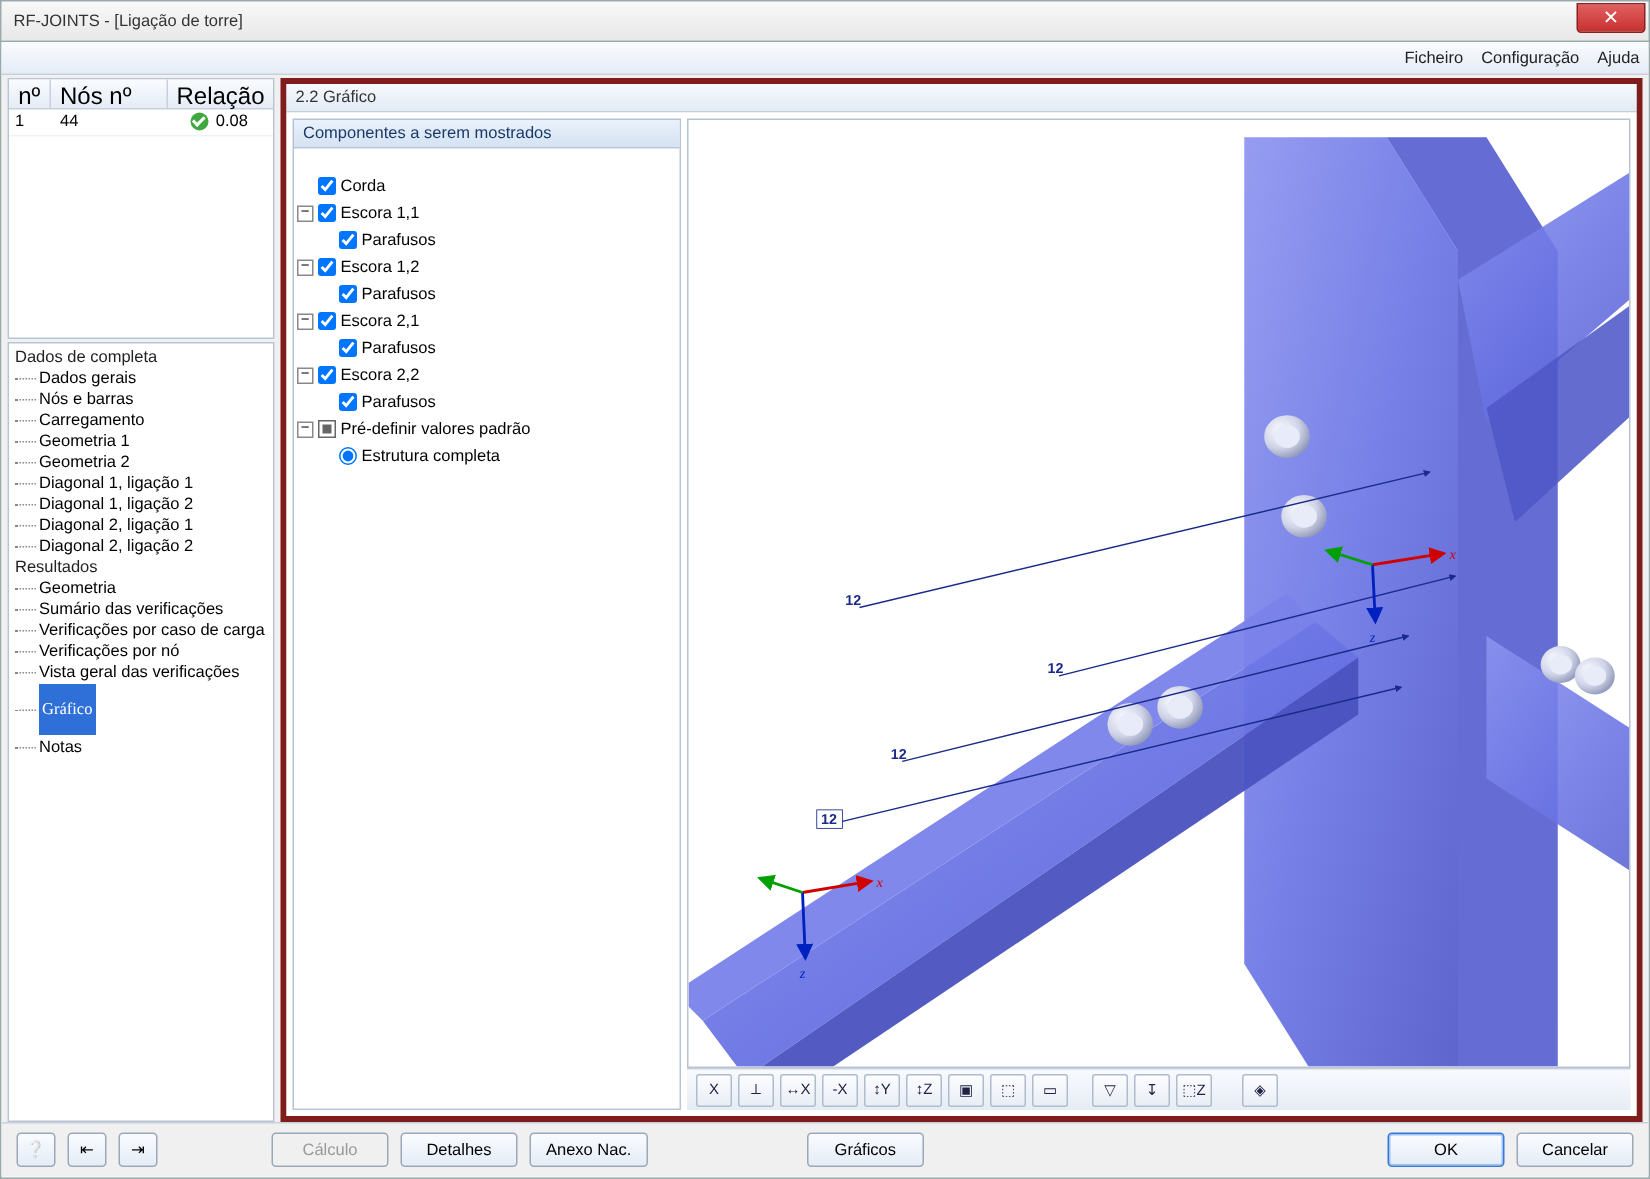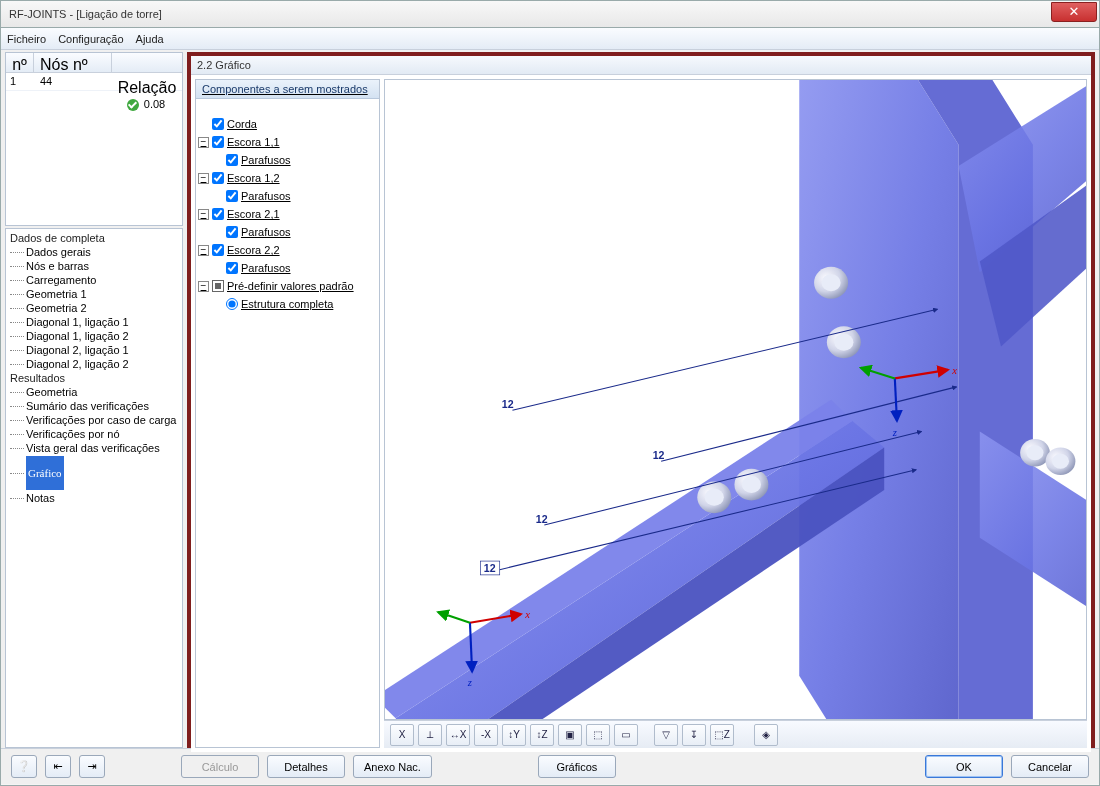--- a/index.html
+++ b/index.html
@@ -7,52 +7,52 @@
 
 
 .titlebar { height: 28px; background: linear-gradient(to bottom, #f8f8f8, #e8e8e8); border: 1px solid #9aa; display: flex; align-items: center; padding-left: 8px; position: relative; }
 .titlebar .title { color: #333; }
 .close-btn { position: absolute; right: 2px; top: 1px; width: 46px; height: 20px; background: linear-gradient(to bottom, #e06060, #c83030); border: 1px solid #8a2020; border-radius: 0 0 3px 3px; color: #fff; text-align: center; line-height: 18px; font-size: 13px; cursor: pointer; }
 
 
 .outer { border: 1px solid #9aa; border-top: none; height: 758px; background: #f4f4f4; padding: 0; }
 
 
-.menubar { height: 22px; background: linear-gradient(to bottom, #fafcff, #e4ecf6); border-bottom: 1px solid #c8d0dc; display: flex; align-items: center; padding: 0 6px; gap: 12px; }
+.menubar { height: 22px; background: linear-gradient(to bottom, #fafcff, #e4ecf6); border-bottom: 1px solid #c8d0dc; display: flex; align-items: center; padding: 0 6px; gap: 12px; justify-content: flex-end; }
 .menubar span { cursor: pointer; color: #222; }
 
 
 .main { display: flex; height: 698px; padding: 2px 4px 0 4px; gap: 4px; background: #f0f0f0; }
 
 
 .leftcol { width: 178px; display: flex; flex-direction: column; gap: 2px; }
 .mini-table { background: #fff; border: 1px solid #b8c4d4; flex: 0 0 174px; }
 .mini-table .hdr { display: flex; background: linear-gradient(to bottom, #fafcff, #e4ecf6); border-bottom: 1px solid #c8d0dc; height: 20px; }
 .mini-table .hdr div { border-right: 1px solid #c8d0dc; padding: 3px 4px; text-align: center; font-size: 16px; }
 .col-n { width: 28px; }
 .col-nos { width: 78px; text-align: left !important; padding-left: 6px !important; }
-.col-rel { flex: 1; border-right: none !important; margin-top: 23px; }
+.col-rel { flex: 1; border-right: none !important; }
 .mini-table .row { display: flex; height: 18px; border-bottom: 1px solid #eef2f8; }
 .mini-table .row div { padding: 2px 4px; }
 .ok-icon { display: inline-block; width: 12px; height: 12px; border-radius: 50%; background: #3fa83f; position: relative; vertical-align: middle; margin-right: 2px; }
 .ok-icon::after { content: ""; position: absolute; left: 3px; top: 1px; width: 3px; height: 6px; border: solid #fff; border-width: 0 2px 2px 0; transform: rotate(45deg); }
 
 .nav-tree { background: #fff; border: 1px solid #b8c4d4; flex: 1; overflow: auto; padding: 2px 0; }
 .nav-tree .sec { color: #222; padding: 1px 4px; }
 .nav-tree .item { padding: 1px 4px 1px 4px; display: flex; align-items: center; cursor: pointer; white-space: nowrap; }
 .nav-tree .item::before { content: ""; display: inline-block; width: 14px; border-top: 1px dotted #888; margin-right: 2px; }
 .nav-tree .item.sel span { background: #2f6fd8; color: #fff; padding: 11px 2px; font-family: Liberation Serif, serif; }
 
 
 .rightcol { flex: 1; display: flex; flex-direction: column; border: 4px solid #7f1d1d; background: #f2f2f2; }
 .section-title { background: linear-gradient(to bottom, #f6f9fd, #e2eaf4); border-bottom: 1px solid #c8d0dc; padding: 3px 6px; color: #333; font-size: 11px; }
 .rightbody { flex: 1; display: flex; gap: 4px; padding: 4px; background: #fff; }
 
 
-.comp-panel { width: 185px; border: 1px solid #b8c4d4; background: #fff; display: flex; flex-direction: column; text-decoration: underline; }
+.comp-panel { width: 259px; border: 1px solid #b8c4d4; background: #fff; display: flex; flex-direction: column; }
 .comp-title { background: linear-gradient(to bottom, #eaf2fb, #d4e2f2); border-bottom: 1px solid #b8c8dc; padding: 3px 6px; color: #1a3a6a; font-size: 11px; }
 .comp-tree { padding: 4px 2px; flex: 1; overflow: auto; margin-top: 12px; }
 .tnode { display: flex; align-items: center; height: 18px; }
 .texp { width: 11px; height: 11px; border: 1px solid #888; background: #fff; text-align: center; line-height: 8px; font-size: 10px; margin-right: 3px; cursor: pointer; display: inline-flex; justify-content: center; align-items: center; }
 .tsp { width: 14px; display: inline-block; }
 .tcb { width: 12px; height: 12px; margin-right: 3px; }
 .trd { width: 12px; height: 12px; margin-right: 3px; }
 .tmix { width: 12px; height: 12px; border: 1px solid #666; background: #fff; display: inline-block; margin-right: 3px; position: relative; }
 .tmix::after { content: ""; position: absolute; inset: 2px; background: #666; }
 

